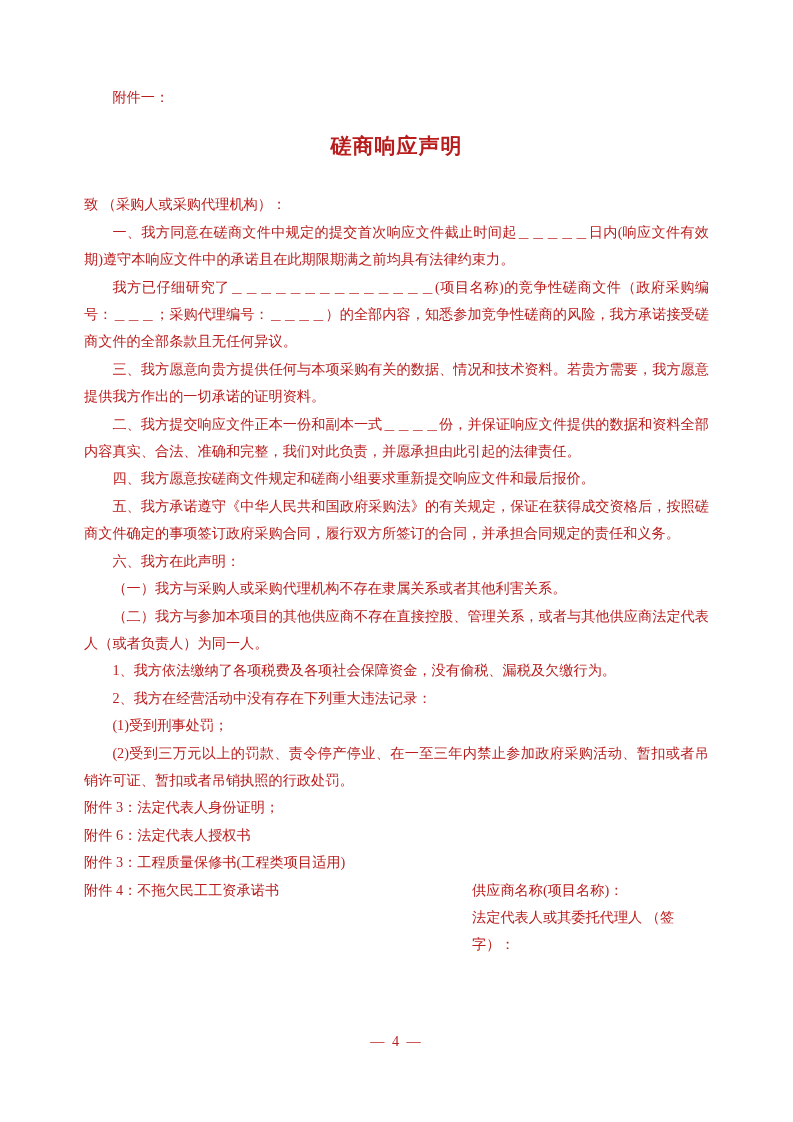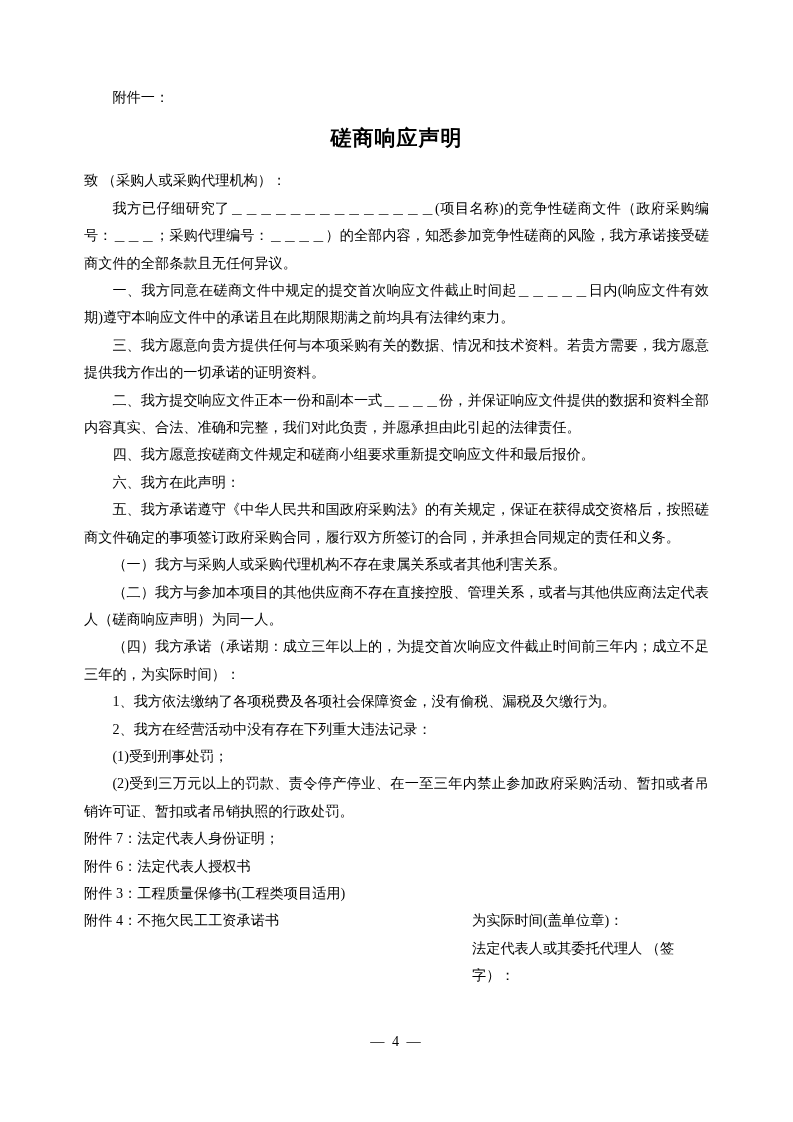--- a/index.html
+++ b/index.html
@@ -3,43 +3,43 @@
 <meta charset="utf-8">
 <style>
   * { margin: 0; padding: 0; box-sizing: border-box; }
   html, body { background: #9a9a9a; }
   .page {
     position: relative;
     width: 793px;
     height: 1122px;
     margin: 0 auto;
     background: #ffffff;
-    color: #000000;
+    color: #b91c1c;
     font-family: "Liberation Serif", "DejaVu Serif", serif;
     font-size: 14.2px;
     overflow: hidden;
   }
   .content {
     padding: 84px 84px 0 84px;
   }
   .content p {
     line-height: 27.4px;
     text-align: justify;
     overflow-wrap: break-word;
   }
   .indent { text-indent: 2em; }
   .doc-title {
-    margin-top: 12px;
+    margin-top: 20px;
     font-size: 21px;
     font-weight: bold;
     text-align: center;
     line-height: 30px;
     letter-spacing: 1px;
   }
-  .salutation { margin-top: 14px; }
+  .salutation { margin-top: 30px; }
   .attachments p { text-align: left; }
   .bottom-row {
     display: flex;
     align-items: flex-start;
   }
   .bottom-row .att-4 {
     flex: 0 0 388px;
     text-align: left;
   }
   .sig-block { flex: 1 1 auto; }
@@ -60,45 +60,44 @@
 
 <div class="page">
   <div class="content">
 
     <p class="indent">附件一：</p>
 
     <h1 class="doc-title">磋商响应声明</h1>
 
     <p class="salutation">致 （采购人或采购代理机构）：</p>
 
+    <p class="indent">一、我方同意在磋商文件中规定的提交首次响应文件截止时间起＿＿＿＿＿日内(响应文件有效期)遵守本响应文件中的承诺且在此期限期满之前均具有法律约束力。</p>
     <p class="indent">我方已仔细研究了＿＿＿＿＿＿＿＿＿＿＿＿＿＿(项目名称)的竞争性磋商文件（政府采购编号：＿＿＿；采购代理编号：＿＿＿＿）的全部内容，知悉参加竞争性磋商的风险，我方承诺接受磋商文件的全部条款且无任何异议。</p>
-    <p class="indent">一、我方同意在磋商文件中规定的提交首次响应文件截止时间起＿＿＿＿＿日内(响应文件有效期)遵守本响应文件中的承诺且在此期限期满之前均具有法律约束力。</p>
     <p class="indent">三、我方愿意向贵方提供任何与本项采购有关的数据、情况和技术资料。若贵方需要，我方愿意提供我方作出的一切承诺的证明资料。</p>
     <p class="indent">二、我方提交响应文件正本一份和副本一式＿＿＿＿份，并保证响应文件提供的数据和资料全部内容真实、合法、准确和完整，我们对此负责，并愿承担由此引起的法律责任。</p>
     <p class="indent">四、我方愿意按磋商文件规定和磋商小组要求重新提交响应文件和最后报价。</p>
+    <p class="indent">五、我方承诺遵守《中华人民共和国政府采购法》的有关规定，保证在获得成交资格后，按照磋商文件确定的事项签订政府采购合同，履行双方所签订的合同，并承担合同规定的责任和义务。</p>
     <p class="indent">六、我方在此声明：</p>
-    <p class="indent">五、我方承诺遵守《中华人民共和国政府采购法》的有关规定，保证在获得成交资格后，按照磋商文件确定的事项签订政府采购合同，履行双方所签订的合同，并承担合同规定的责任和义务。</p>
     <p class="indent">（一）我方与采购人或采购代理机构不存在隶属关系或者其他利害关系。</p>
-    <p class="indent">（二）我方与参加本项目的其他供应商不存在直接控股、管理关系，或者与其他供应商法定代表人（磋商响应声明）为同一人。</p>
-    <p class="indent">（四）我方承诺（承诺期：成立三年以上的，为提交首次响应文件截止时间前三年内；成立不足三年的，为实际时间）：</p>
+    <p class="indent">（二）我方与参加本项目的其他供应商不存在直接控股、管理关系，或者与其他供应商法定代表人（或者负责人）为同一人。</p>
     <p class="indent">1、我方依法缴纳了各项税费及各项社会保障资金，没有偷税、漏税及欠缴行为。</p>
     <p class="indent">2、我方在经营活动中没有存在下列重大违法记录：</p>
     <p class="indent">(1)受到刑事处罚；</p>
     <p class="indent">(2)受到三万元以上的罚款、责令停产停业、在一至三年内禁止参加政府采购活动、暂扣或者吊销许可证、暂扣或者吊销执照的行政处罚。</p>
 
     <div class="attachments">
-      <p>附件 7：法定代表人身份证明；</p>
+      <p>附件 3：法定代表人身份证明；</p>
       <p>附件 6：法定代表人授权书</p>
       <p>附件 3：工程质量保修书(工程类项目适用)</p>
     </div>
 
     <div class="bottom-row">
       <p class="att-4">附件 4：不拖欠民工工资承诺书</p>
       <div class="sig-block">
-        <p>为实际时间(盖单位章)：</p>
+        <p>供应商名称(项目名称)：</p>
         <p>法定代表人或其委托代理人 （签字）：</p>
       </div>
     </div>
 
   </div>
 
   <div class="page-footer">— 4 —</div>
 </div>
 
 </body></html>

